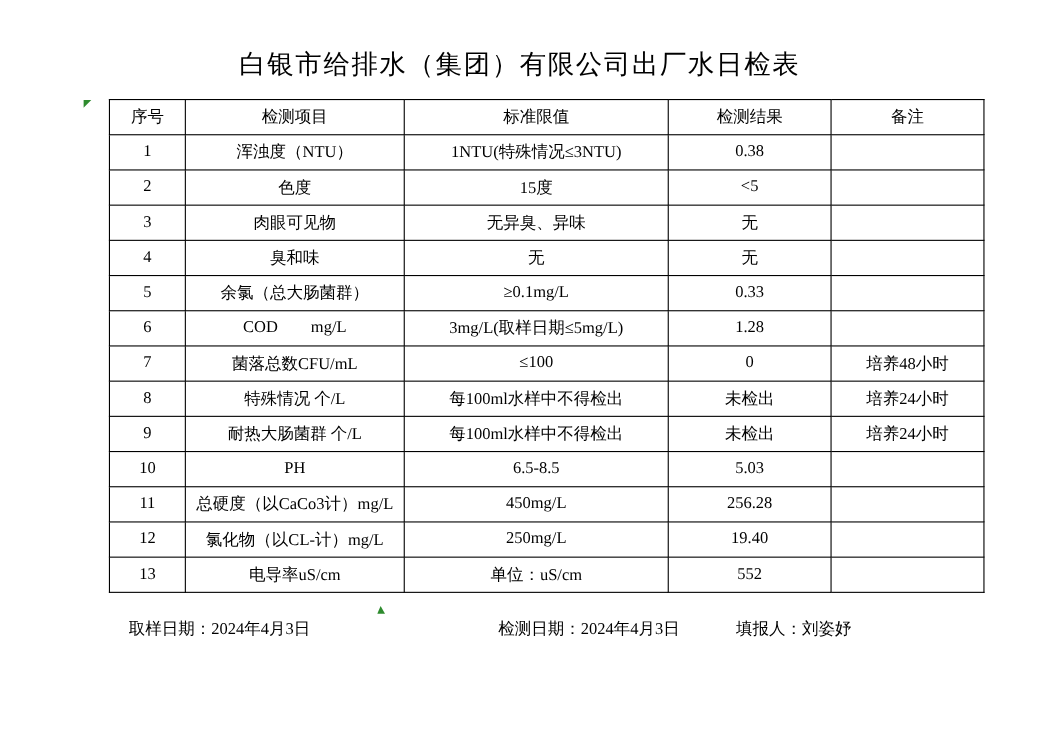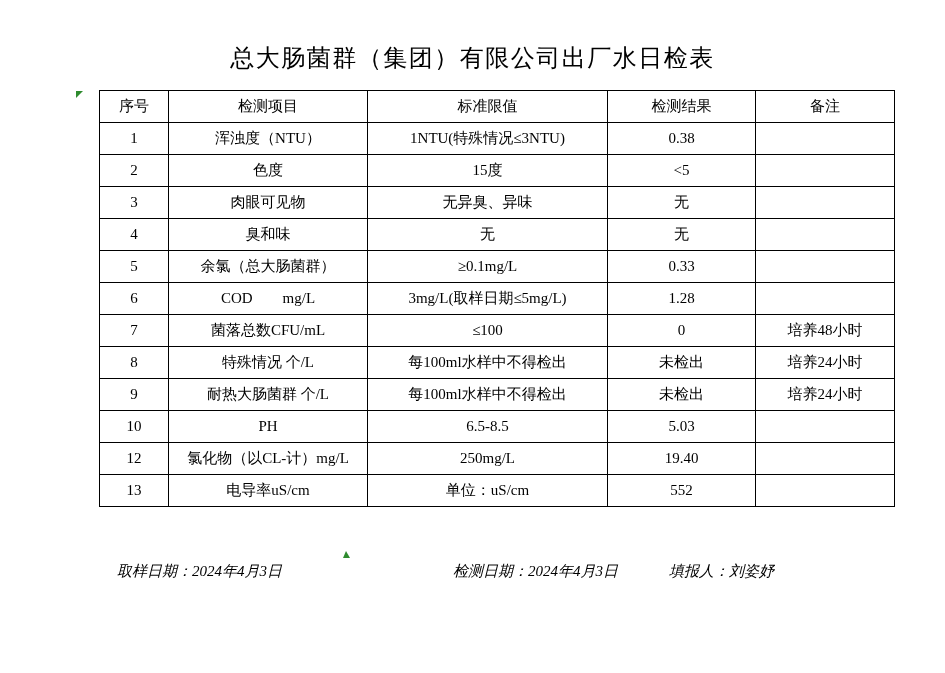--- a/index.html
+++ b/index.html
@@ -56,31 +56,31 @@
     border-left: 3px solid transparent;
     border-right: 4px solid transparent;
     border-bottom: 7px solid #2e8b2e;
   }
   .footer {
     position: absolute;
     top: 562px; left: 75px;
     width: 795px; height: 20px;
     font-size: 15px;
   }
-  .footer span { position: absolute; white-space: nowrap; font-style: italic; }
+  .footer span { position: absolute; white-space: nowrap; }
   .footer .sampling { left: 42px; }
   .footer .testing  { left: 347px; margin-left: 31px; }
   .footer .reporter { left: 594px; }
 </style>
 </head>
 <body>
 
 <div class="page">
 
-  <div class="title">总大肠菌群（集团）有限公司出厂水日检表</div>
+  <div class="title">白银市给排水（集团）有限公司出厂水日检表</div>
 
   <div class="table-wrap">
     <table class="inspection">
       <colgroup>
         <col class="col-seq">
           <col class="col-item">
           <col class="col-standard">
           <col class="col-result">
           <col class="col-remark">
       </colgroup>
@@ -158,20 +158,27 @@
           <td>培养24小时</td>
         </tr>
         <tr>
           <td>10</td>
           <td>PH</td>
           <td>6.5-8.5</td>
           <td>5.03</td>
           <td></td>
         </tr>
         <tr>
+          <td>11</td>
+          <td>总硬度（以CaCo3计）mg/L</td>
+          <td>450mg/L</td>
+          <td>256.28</td>
+          <td></td>
+        </tr>
+        <tr>
           <td>12</td>
           <td>氯化物（以CL-计）mg/L</td>
           <td>250mg/L</td>
           <td>19.40</td>
           <td></td>
         </tr>
         <tr>
           <td>13</td>
           <td>电导率uS/cm</td>
           <td>单位：uS/cm</td>

